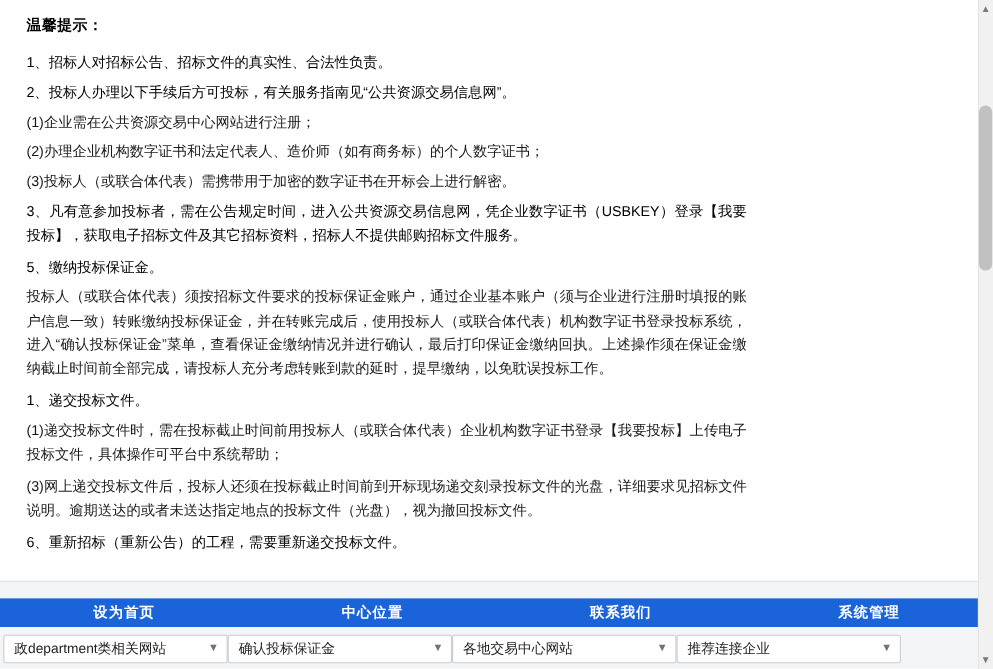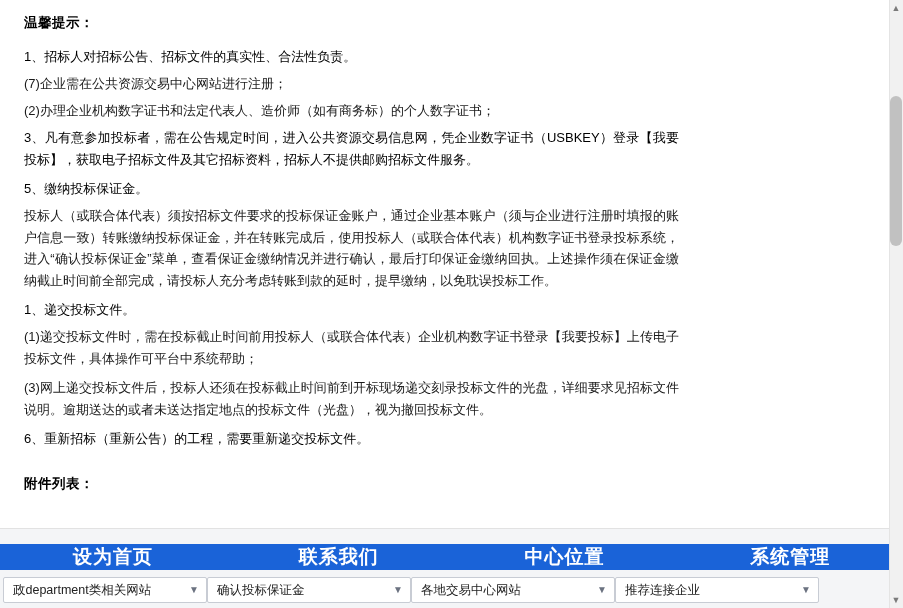--- a/index.html
+++ b/index.html
@@ -78,21 +78,21 @@
     left: 0;
     top: 15px;
     width: 903px;
     height: 26px;
     background: #1a63d8;
     display: flex;
   }
   .footer-bar-cell {
     flex: 1;
     color: #ffffff;
-    font-size: 19px;
+    font-size: 13px;
     font-weight: bold;
     text-align: center;
     line-height: 26px;
     letter-spacing: 1px;
   }
   .selects {
     position: absolute;
     left: 3px;
     top: 48px;
     width: 745px;
@@ -159,40 +159,42 @@
 </style>
 </head>
 <body>
 
 <div class="page">
 
   <div class="content">
     <div class="tip-title">温馨提示：</div>
 
     <div class="para bold">1、招标人对招标公告、招标文件的真实性、合法性负责。</div>
-    <div class="para">(7)企业需在公共资源交易中心网站进行注册；</div>
+    <div class="para bold">2、投标人办理以下手续后方可投标，有关服务指南见“公共资源交易信息网”。</div>
+    <div class="para">(1)企业需在公共资源交易中心网站进行注册；</div>
     <div class="para">(2)办理企业机构数字证书和法定代表人、造价师（如有商务标）的个人数字证书；</div>
+    <div class="para">(3)投标人（或联合体代表）需携带用于加密的数字证书在开标会上进行解密。</div>
     <div class="para bold block">3、凡有意参加投标者，需在公告规定时间，进入公共资源交易信息网，凭企业数字证书（USBKEY）登录【我要投标】，获取电子招标文件及其它招标资料，招标人不提供邮购招标文件服务。</div>
     <div class="para bold">5、缴纳投标保证金。</div>
     <div class="para block">投标人（或联合体代表）须按招标文件要求的投标保证金账户，通过企业基本账户（须与企业进行注册时填报的账户信息一致）转账缴纳投标保证金，并在转账完成后，使用投标人（或联合体代表）机构数字证书登录投标系统，进入“确认投标保证金”菜单，查看保证金缴纳情况并进行确认，最后打印保证金缴纳回执。上述操作须在保证金缴纳截止时间前全部完成，请投标人充分考虑转账到款的延时，提早缴纳，以免耽误投标工作。</div>
     <div class="para bold">1、递交投标文件。</div>
     <div class="para block">(1)递交投标文件时，需在投标截止时间前用投标人（或联合体代表）企业机构数字证书登录【我要投标】上传电子投标文件，具体操作可平台中系统帮助；</div>
     <div class="para block">(3)网上递交投标文件后，投标人还须在投标截止时间前到开标现场递交刻录投标文件的光盘，详细要求见招标文件说明。逾期送达的或者未送达指定地点的投标文件（光盘），视为撤回投标文件。</div>
     <div class="para bold">6、重新招标（重新公告）的工程，需要重新递交投标文件。</div>
 
     <div class="attach-title">附件列表：</div>
   </div>
 
   <div class="divider"></div>
 
   <div class="footer">
     <div class="footer-bar">
       <div class="footer-bar-cell">设为首页</div>
+      <div class="footer-bar-cell">中心位置</div>
       <div class="footer-bar-cell">联系我们</div>
-      <div class="footer-bar-cell">中心位置</div>
       <div class="footer-bar-cell">系统管理</div>
     </div>
 
     <div class="selects">
       <div class="select-wrap">
         <div class="select-box">
           <span>政department类相关网站</span>
           <span class="caret">▼</span>
         </div>
       </div>

